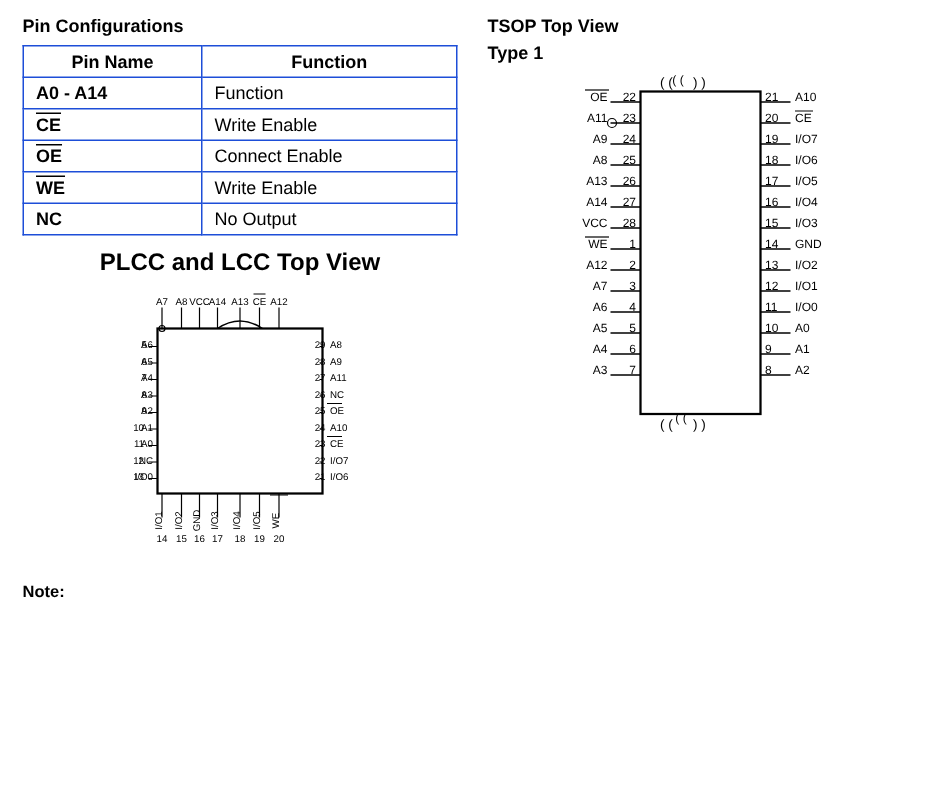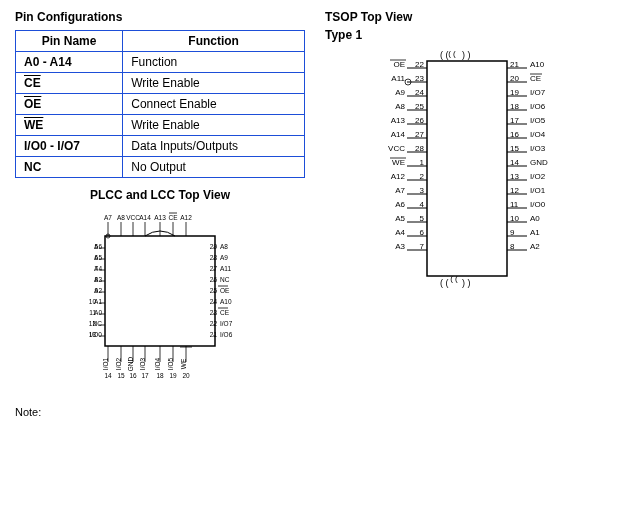--- a/index.html
+++ b/index.html
@@ -51,36 +51,36 @@
       margin-bottom: 4px;
     }
     .tsop-container {
       display: flex;
       justify-content: center;
       margin-top: 4px;
     }
     .plcc-title {
       text-align: center;
       font-weight: bold;
-      font-size: 12px;
+      font-size: 16px;
       margin-top: 10px;
       margin-bottom: 4px;
     }
     .plcc-container {
       display: flex;
       justify-content: center;
     }
     .note-section {
       margin-top: 10px;
       font-size: 11px;
       display: flex;
       gap: 6px;
     }
     .note-label {
-      font-weight: normal;
+      font-weight: bold;
       white-space: nowrap;
     }
   </style>
 </head>
 <body>
 
 <div class="main-layout">
 
   <div class="left-section">
     <h2>Pin Configurations</h2>
@@ -102,24 +102,20 @@
           </tr>
           <tr>
             <td><span style="text-decoration: overline;">OE</span></td>
             <td>Connect Enable</td>
           </tr>
           <tr>
             <td><span style="text-decoration: overline;">WE</span></td>
             <td>Write Enable</td>
           </tr>
           <tr>
-            <td>I/O0 - I/O7</td>
-            <td>Data Inputs/Outputs</td>
-          </tr>
-          <tr>
             <td>NC</td>
             <td>No Output</td>
           </tr>
         </tbody>
     </table>
 
     <div class="plcc-title">PLCC and LCC Top View</div>
     <div class="plcc-container">
 
       <svg width="180" height="190" viewBox="0 0 180 190" font-size="7" font-family="Arial">

